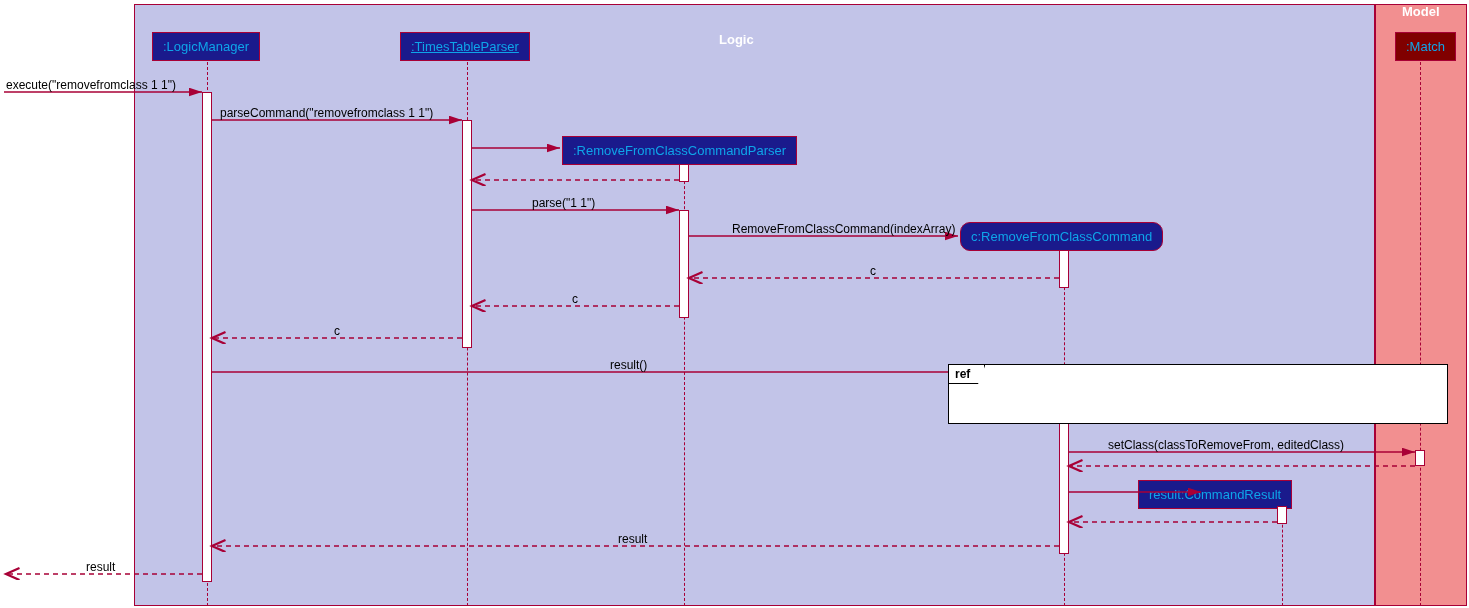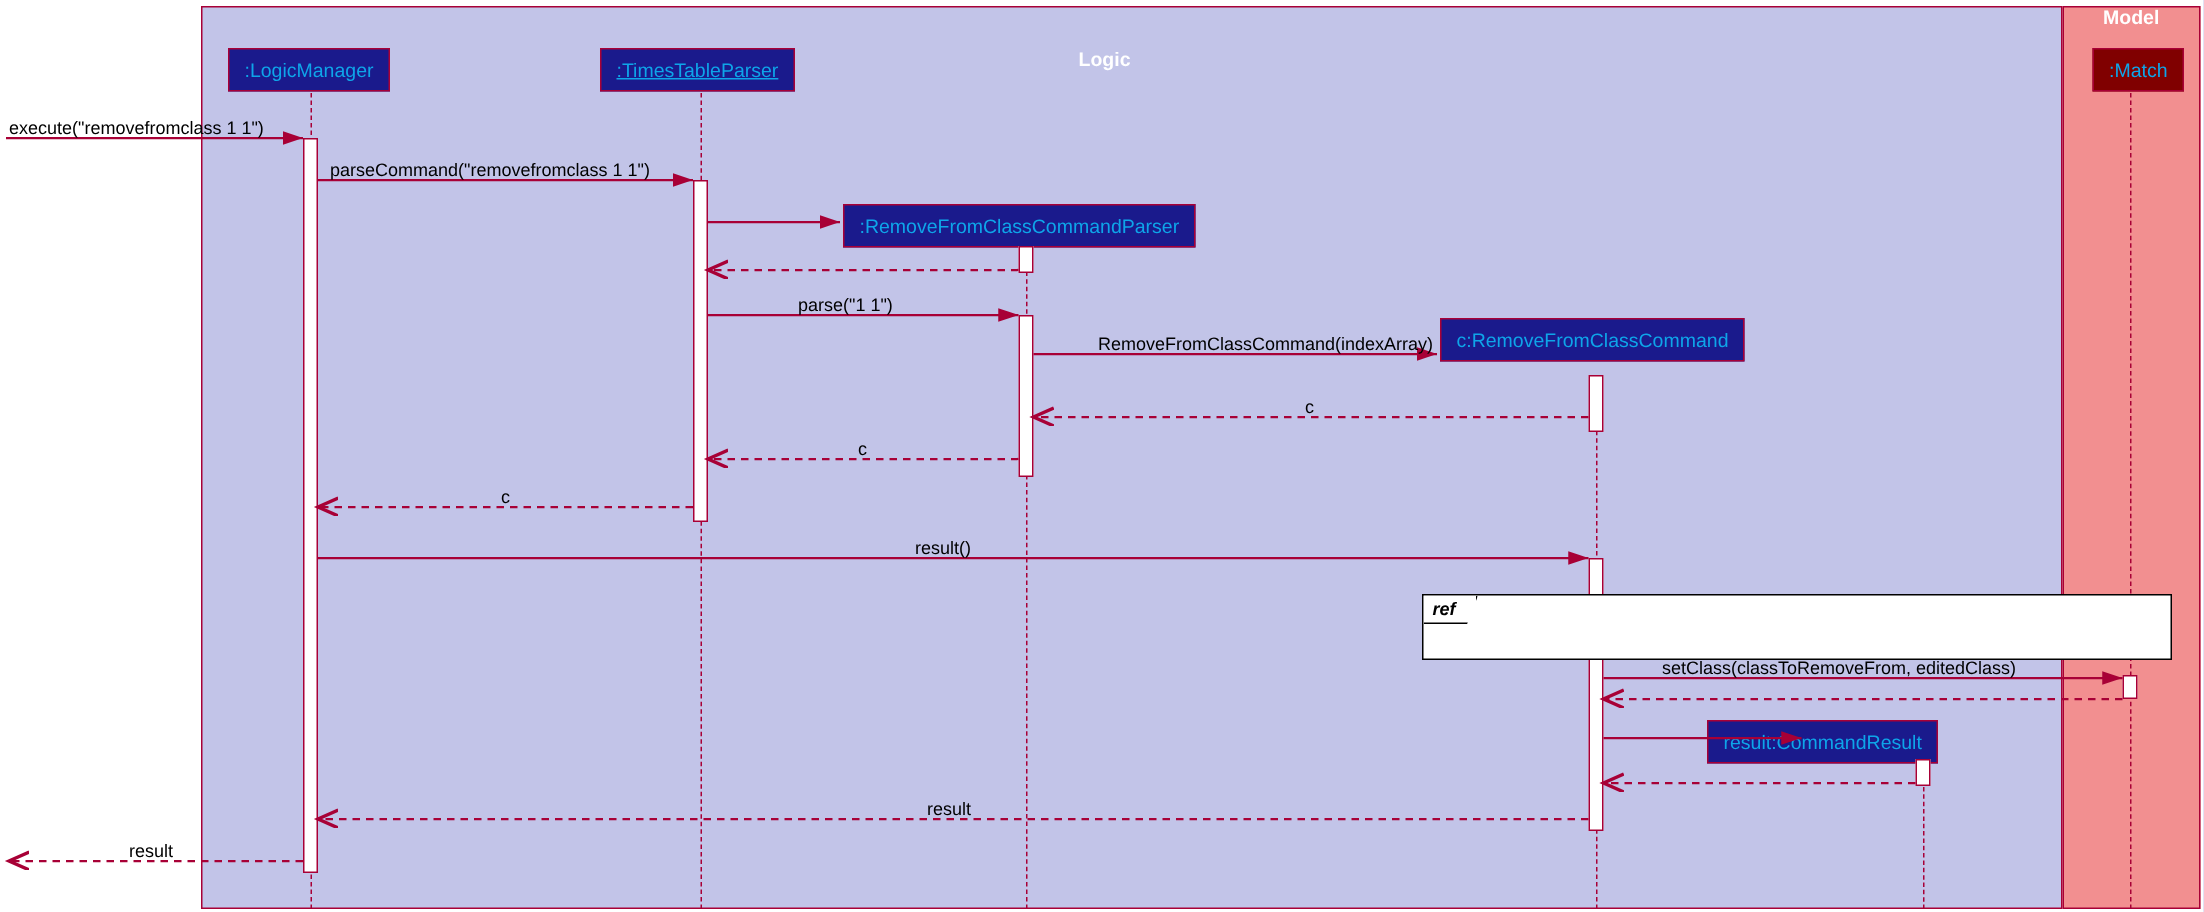--- a/index.html
+++ b/index.html
@@ -107,21 +107,21 @@
 <body>
 
 <div class="frame frame-logic"></div>
 <div class="frame frame-model"></div>
 <div class="frame-title" style="left:719px;margin-top:28px;">Logic</div>
 <div class="frame-title" style="left:1402px;text-align:right;">Model</div>
 
 <div class="participant" style="left:152px; top:32px;">:LogicManager</div>
 <div class="participant" style="left:400px; top:32px;text-decoration:underline;">:TimesTableParser</div>
 <div class="participant" style="left:562px; top:136px;">:RemoveFromClassCommandParser</div>
-<div class="participant" style="left:960px; top:212px;">c:RemoveFromClassCommand</div>
+<div class="participant" style="left:960px; top:222px;border-radius:10px;">c:RemoveFromClassCommand</div>
 <div class="participant" style="left:1395px; top:32px; background:#800000;">:Match</div>
 <div class="participant" style="left:1138px; top:480px;">result:CommandResult</div>
 
 <div class="lifeline" style="left:207px; top:62px; height:544px;"></div>
 <div class="lifeline" style="left:467px; top:62px; height:544px;"></div>
 <div class="lifeline" style="left:684px; top:166px; height:440px;"></div>
 <div class="lifeline" style="left:1064px; top:252px; height:354px;"></div>
 <div class="lifeline" style="left:1420px; top:62px; height:544px;"></div>
 <div class="lifeline" style="left:1282px; top:510px; height:96px;"></div>
 
@@ -182,15 +182,15 @@
 <span class="msg-label" style="left:532px; top:196px;">parse("1 1")</span>
 <span class="msg-label" style="left:700px; top:222px;margin-left:32px;">RemoveFromClassCommand(indexArray)</span>
 <span class="msg-label" style="left:870px; top:264px;">c</span>
 <span class="msg-label" style="left:572px; top:292px;">c</span>
 <span class="msg-label" style="left:334px; top:324px;">c</span>
 <span class="msg-label" style="left:610px; top:358px;">result()</span>
 <span class="msg-label" style="left:1108px; top:438px;">setClass(classToRemoveFrom, editedClass)</span>
 <span class="msg-label" style="left:618px; top:532px;">result</span>
 <span class="msg-label" style="left:86px; top:560px;">result</span>
 
-<div class="ref-box" style="left:948px; top:396px; width:500px; height:44px;font-style:italic;">
+<div class="ref-box" style="left:948px; top:364px; width:500px; height:60px;">
   <div class="ref-tab">ref</div>
 </div>
 
 </body></html>

